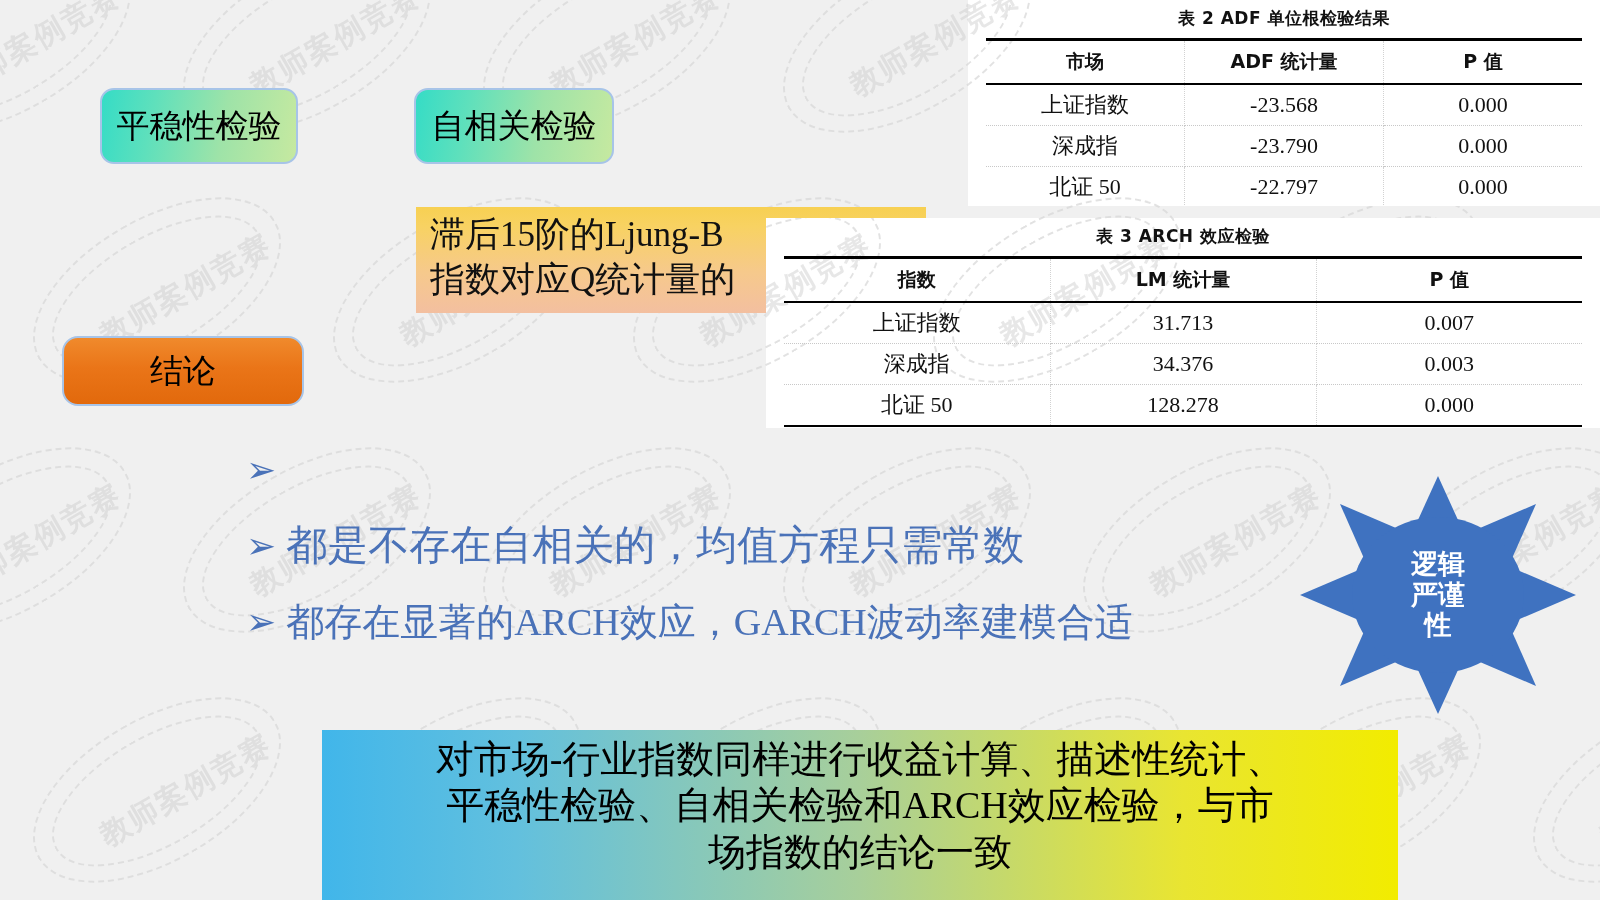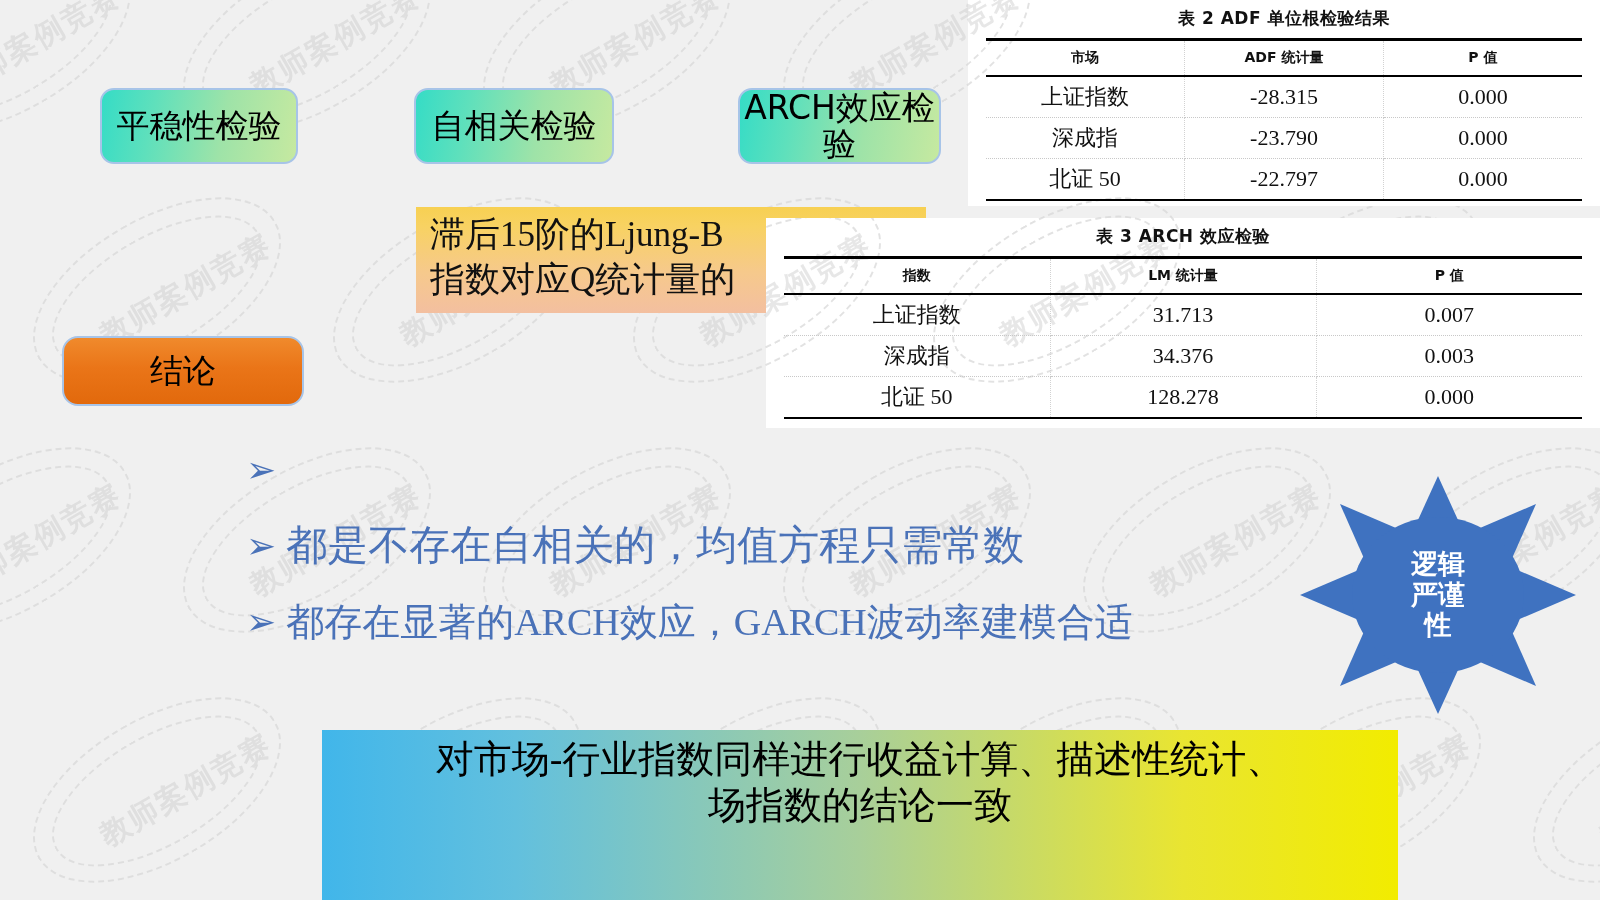--- a/index.html
+++ b/index.html
@@ -68,21 +68,21 @@
   }
   table.dt{
     border-collapse:collapse;width:calc(100% - 36px);margin:0 auto;
     table-layout:fixed;
   }
   table.dt th,table.dt td{
     text-align:center;color:#111;padding:5px 2px;
   }
   table.dt th{
     font-family:"DejaVu Sans","Liberation Sans",sans-serif;
-    font-weight:700;font-size:14px;
+    font-weight:700;font-size:19px;
     border-top:3px solid #000;border-bottom:2px solid #000;
     padding:8px 2px;
   }
   table.dt td{
     font-family:"Liberation Serif","DejaVu Serif",serif;
     font-size:22px;border-bottom:1px dotted #c8c8c8;
   }
   table.dt tr:last-child td{border-bottom:2px solid #000;}
   table.dt th:not(:last-child),table.dt td:not(:last-child){border-right:1px dotted #d2d2d2;}
 
@@ -202,23 +202,20 @@
       <div class="wm-ell" style="left: 1520px; top: 718px; width: 270px; height: 140px; transform: rotate(-30deg);"></div>
       <div class="wm-ell" style="left: 1540px; top: 736px; width: 230px; height: 106px; transform: rotate(-30deg);"></div>
     </div>
 
   <div class="chip green" style="left:100px;top:88px;width:198px;height:76px;">
     <span>平稳性检验</span>
   </div>
   <div class="chip green" style="left:414px;top:88px;width:200px;height:76px;">
     <span>自相关检验</span>
   </div>
-  <div class="chip green" style="left:738px;top:88px;width:203px;height:76px;">
-    <span>ARCH效应检验</span>
-  </div>
 
   <div class="band-orange" style="left:416px;top:207px;width:510px;height:106px;">
     <div>滞后15阶的Ljung-B</div>
     <div>指数对应Q统计量的</div>
   </div>
 
   <div class="chip orange" style="left:62px;top:336px;width:242px;height:70px;">
     <span>结论</span>
   </div>
 
@@ -236,21 +233,21 @@
         <thead>
           <tr>
             <th>市场</th>
             <th>ADF 统计量</th>
             <th>P 值</th>
           </tr>
         </thead>
         <tbody>
           <tr>
             <td>上证指数</td>
-            <td>-28.315</td>
+            <td>-23.568</td>
             <td>0.000</td>
           </tr>
           <tr>
             <td>深成指</td>
             <td>-23.790</td>
             <td>0.000</td>
           </tr>
           <tr>
             <td>北证 50</td>
             <td>-22.797</td>
@@ -331,16 +328,17 @@
     </svg>
     <div class="lbl">
       <span>逻辑</span>
       <span>严谨</span>
       <span>性</span>
     </div>
   </div>
 
   <div class="band-bottom" style="left:322px;top:730px;width:1076px;height:170px;text-align:center;">
     <div>对市场-行业指数同样进行收益计算、描述性统计、</div>
+    <div>平稳性检验、自相关检验和ARCH效应检验，与市</div>
     <div>场指数的结论一致</div>
   </div>
 
 </div>
 
 </body></html>

